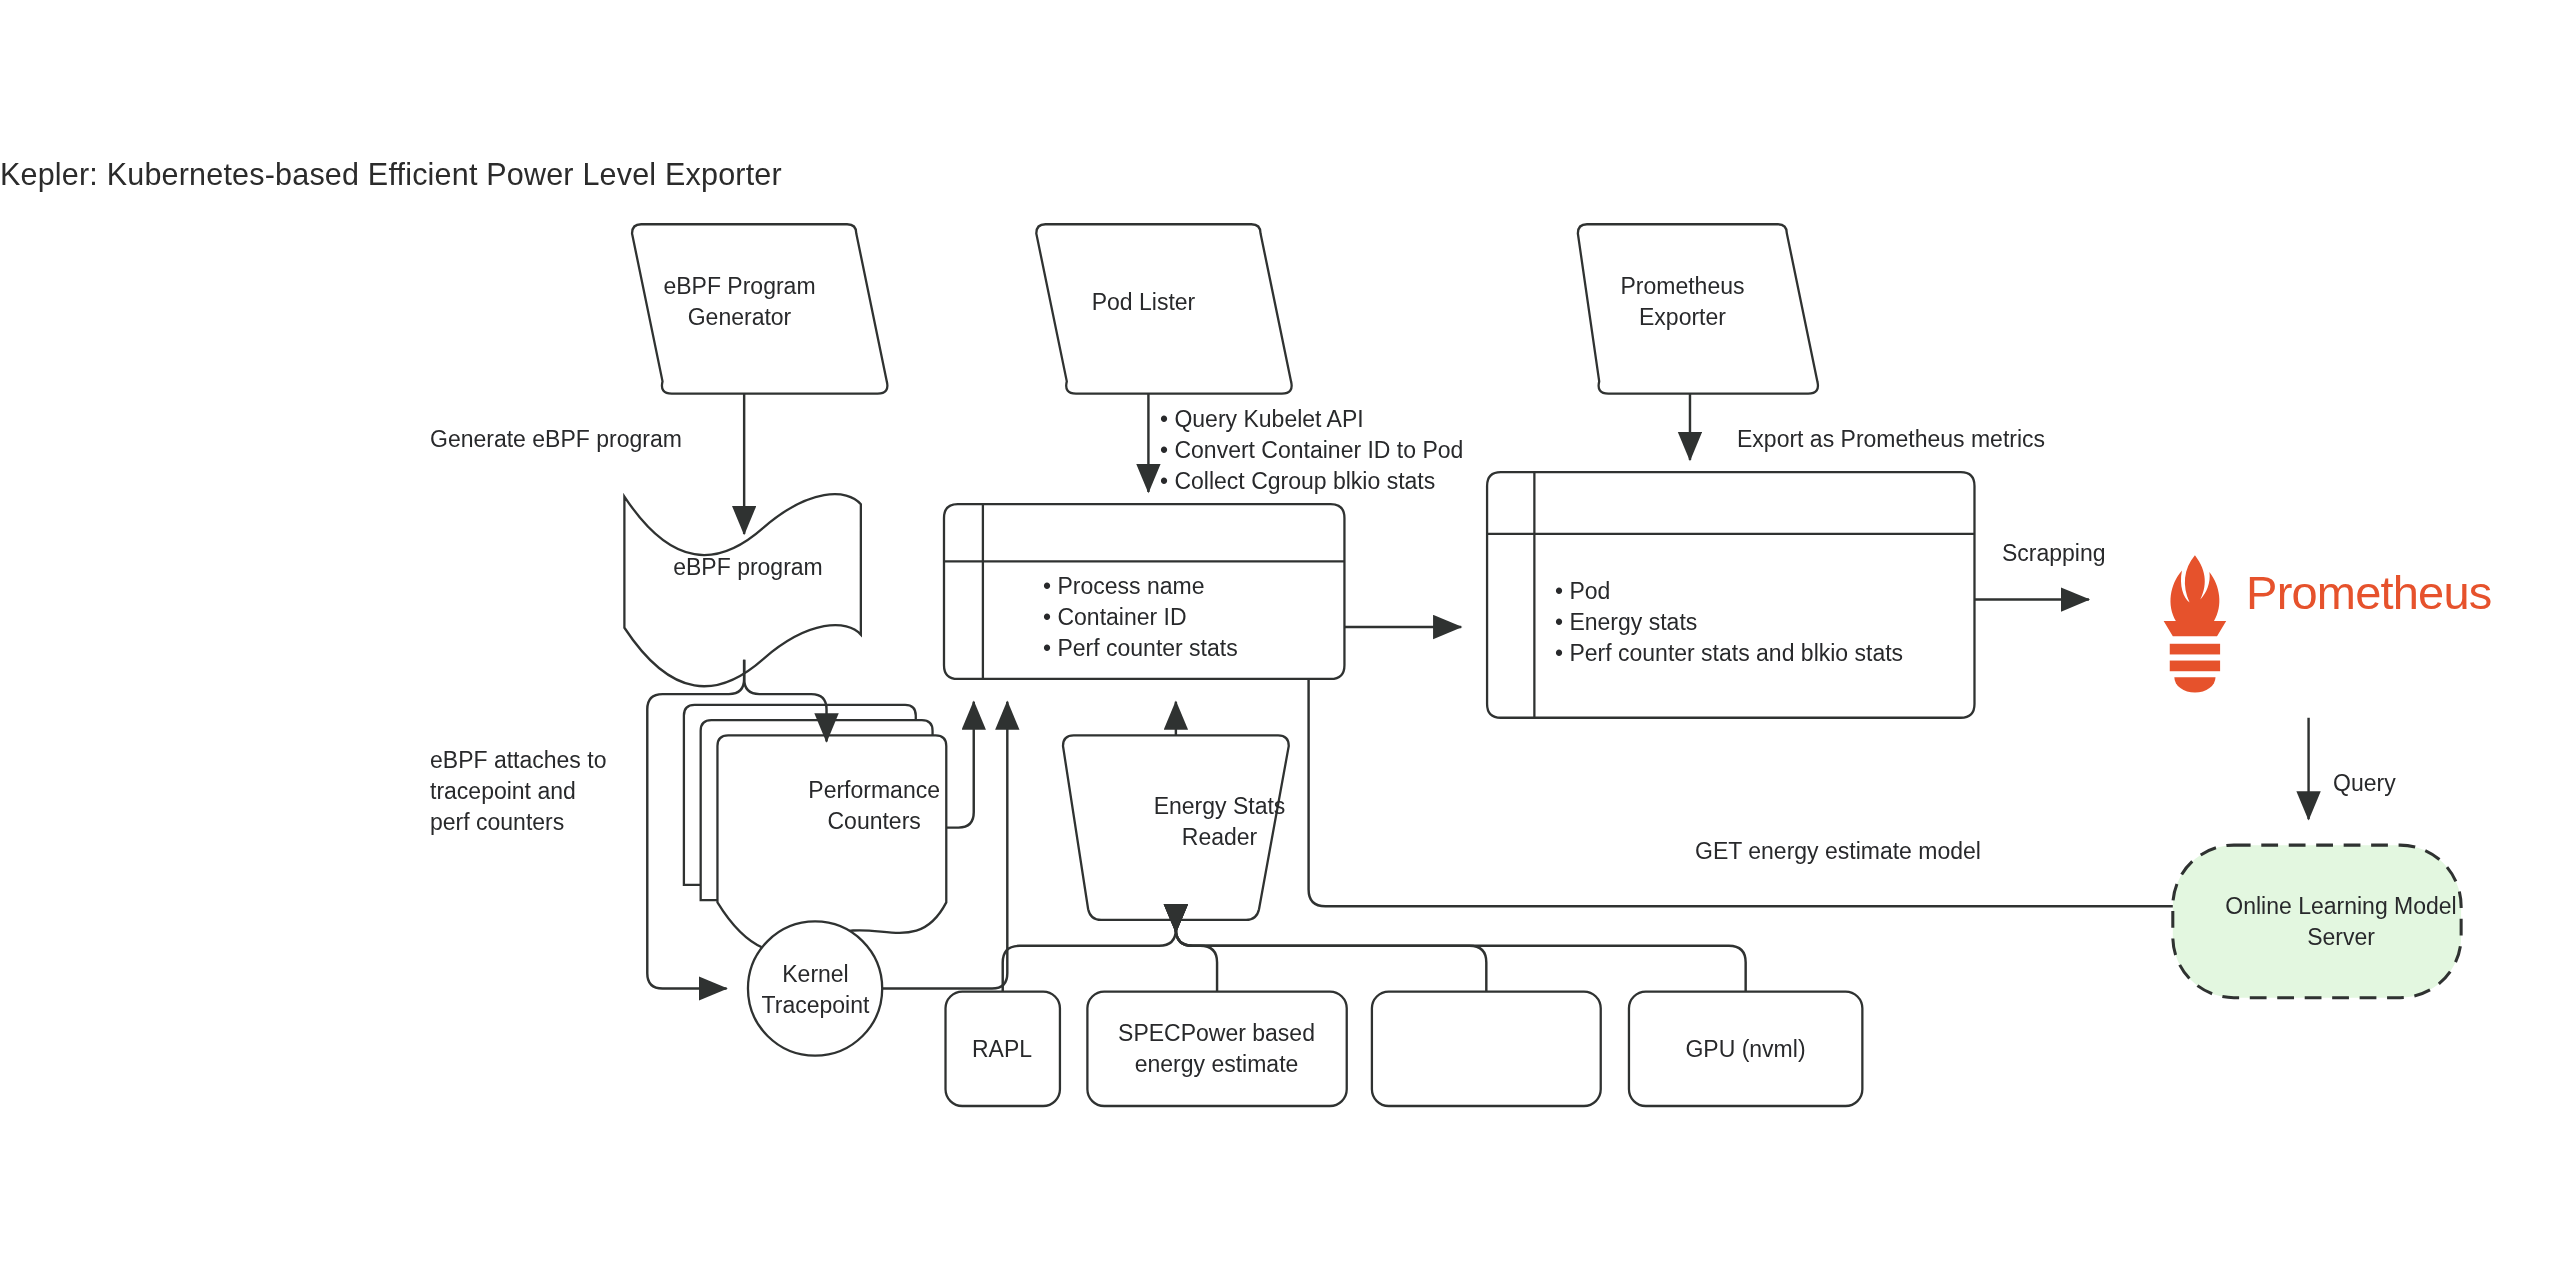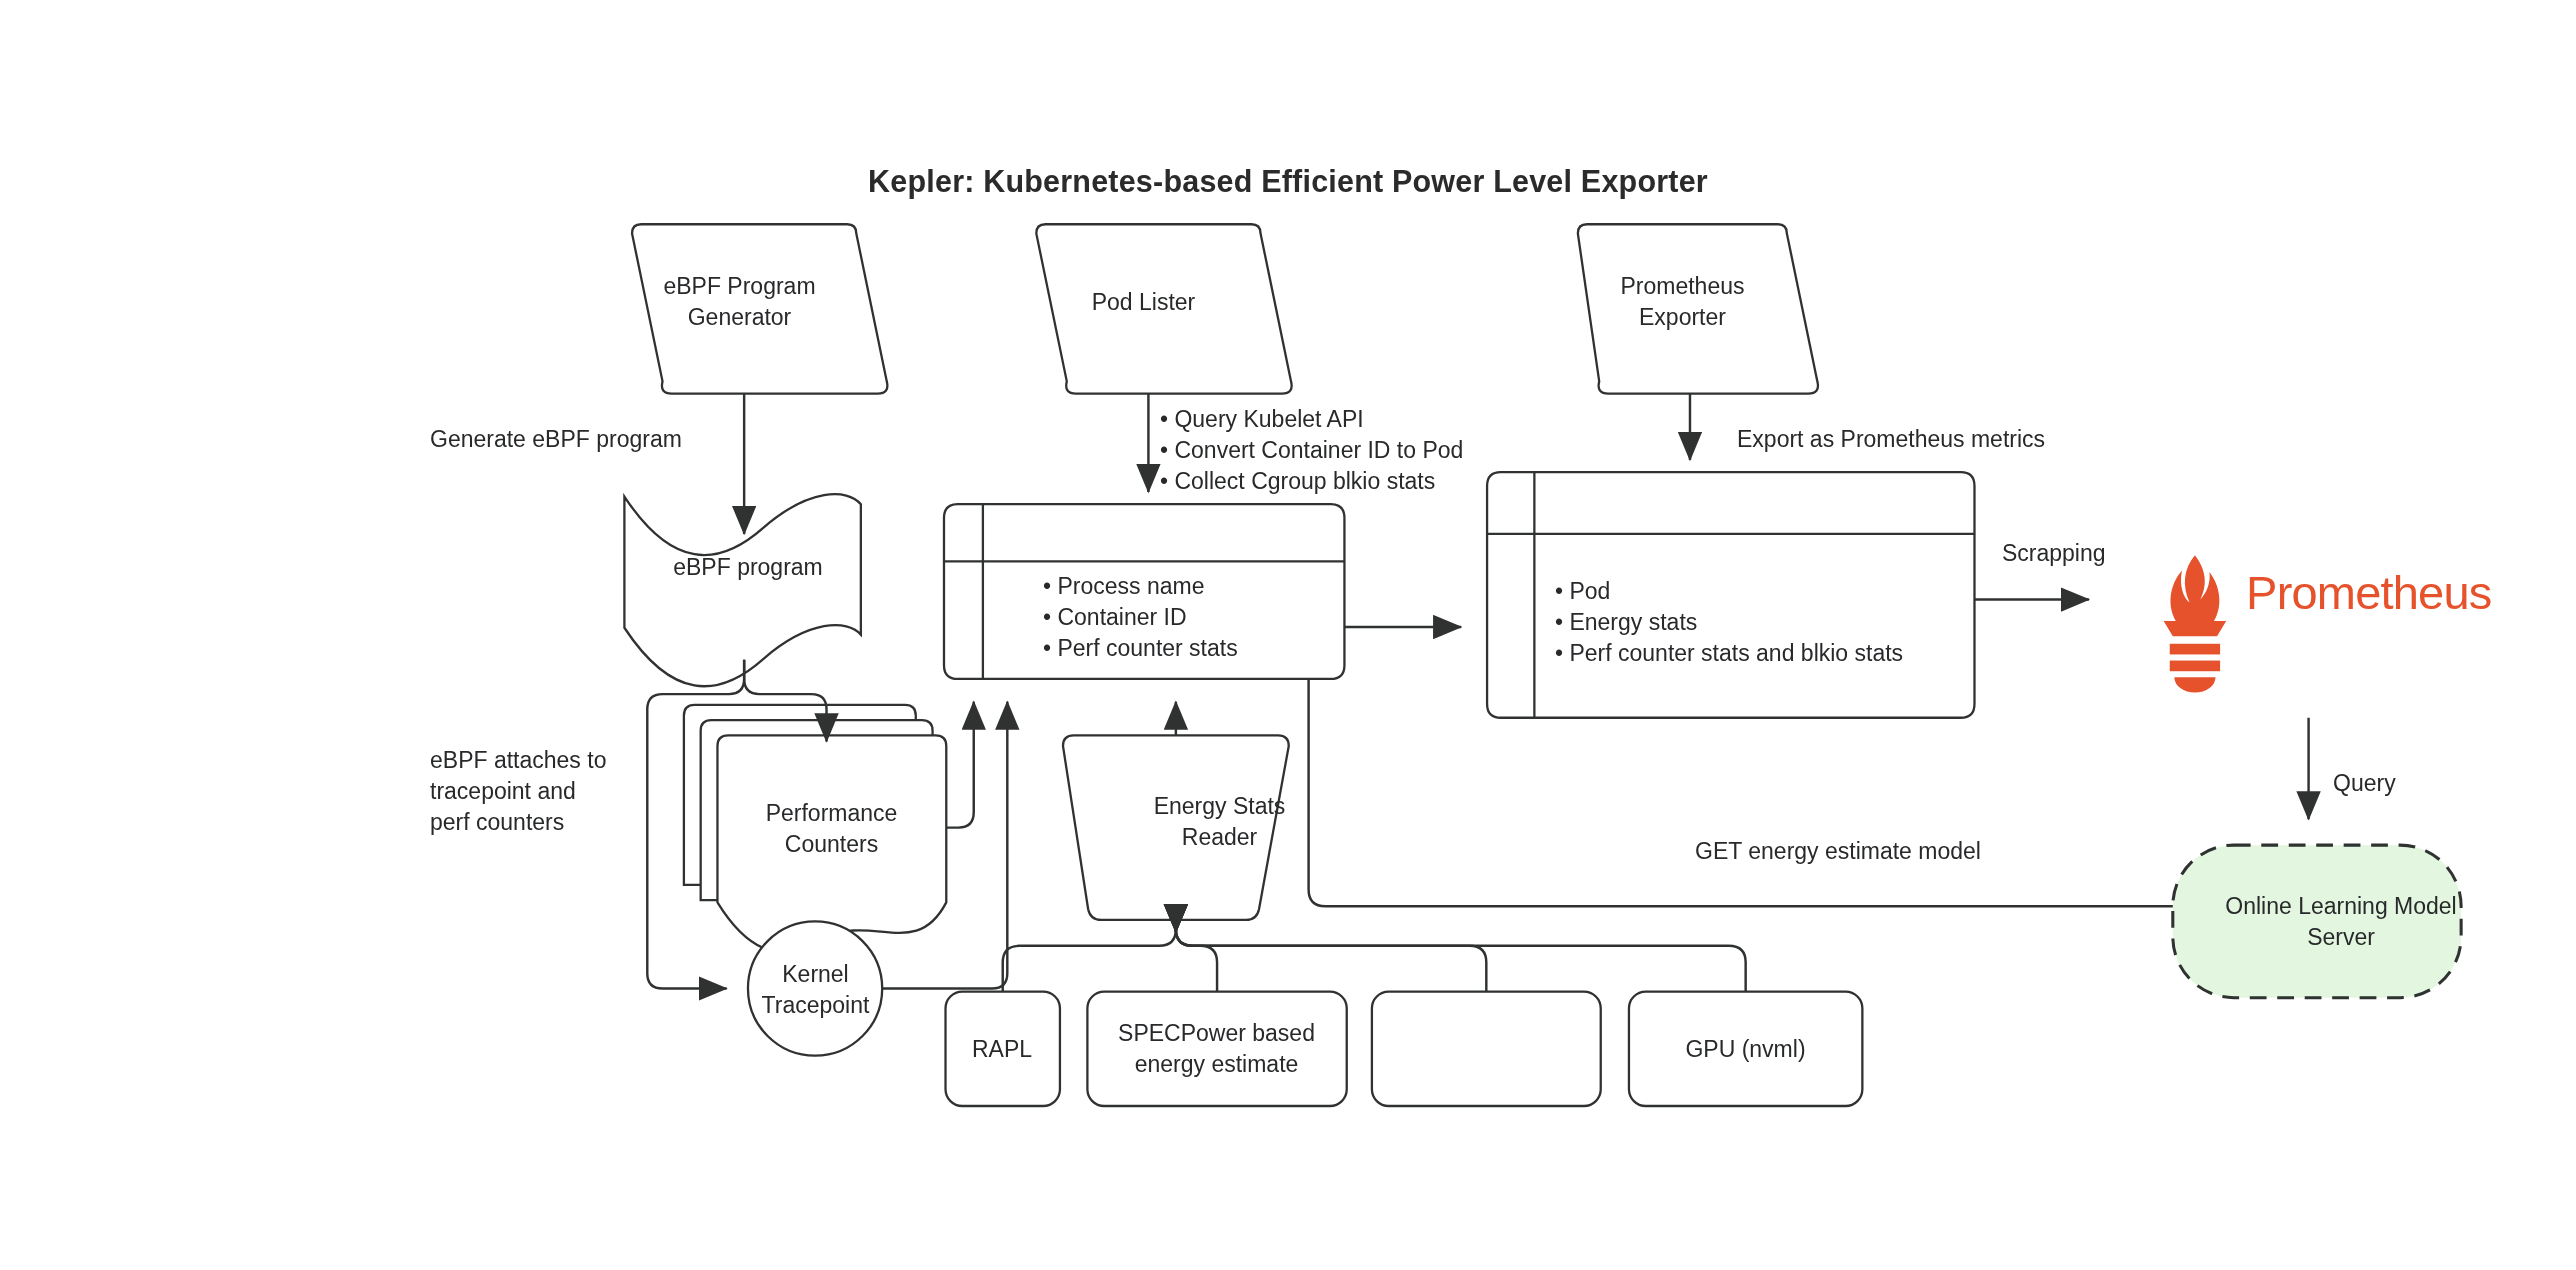--- a/index.html
+++ b/index.html
@@ -9,22 +9,22 @@
   .shape{fill:#ffffff;stroke:#2f3231;stroke-width:3;}
   .shape-green{fill:#e3f7e0;stroke:#2f3231;stroke-width:4;stroke-dasharray:22 14;}
   .divider{stroke:#2f3231;stroke-width:3;fill:none;}
   .edge{stroke:#2f3231;stroke-width:3.2;fill:none;stroke-linecap:butt;stroke-linejoin:round;}
   .arrowhead{fill:#2f3231;stroke:none;}
   .lbl{position:absolute;color:#28292b;font-family:"Liberation Sans",sans-serif;
        font-size:23px;line-height:31px;white-space:pre;}
   .node-txt{position:absolute;display:flex;align-items:center;justify-content:center;
             text-align:center;color:#28292b;font-size:23px;line-height:31px;
             font-family:"Liberation Sans",sans-serif;pointer-events:none;}
-  #title{position:absolute;left:0;top:157px;width:2576px;text-align:center;
-         font-size:30.5px;font-weight:bold;color:#2b2b2b;letter-spacing:0.2px;margin-top:7px;}
+  #title{position:absolute;left:0;top:157px;width:2576px;
+         font-size:30.5px;font-weight:normal;color:#2b2b2b;letter-spacing:0.2px;}
   .bullets{position:absolute;font-size:23px;line-height:31px;color:#28292b;}
   .bullets div{white-space:pre;}
   .promlogo{position:absolute;display:flex;align-items:center;}
   .promword{font-size:47px;color:#e6522c;font-family:"Liberation Sans",sans-serif;
             letter-spacing:-0.8px;margin-left:3.1px;}
 </style>
 </head>
 <body>
 
 <div id="stage">
@@ -127,21 +127,21 @@
 
   <div class="node-txt" style="left:1587px;top:267px;width:191px;height:69px;">
     <span style="white-space:pre-line">Prometheus
 Exporter</span>
   </div>
 
   <div class="node-txt" style="left:641px;top:551px;width:214px;height:32px;">
     <span style="white-space:pre-line">eBPF program</span>
   </div>
 
-  <div class="node-txt" style="left:723px;top:794px;width:217px;height:69px;">
+  <div class="node-txt" style="left:723px;top:771px;width:217px;height:69px;justify-content:flex-end;">
     <span style="white-space:pre-line">Performance
 Counters</span>
   </div>
 
   <div class="node-txt" style="left:733px;top:955px;width:165px;height:69px;">
     <span style="white-space:pre-line">Kernel
 Tracepoint</span>
   </div>
 
   <div class="node-txt" style="left:1114px;top:787px;width:211px;height:69px;">

